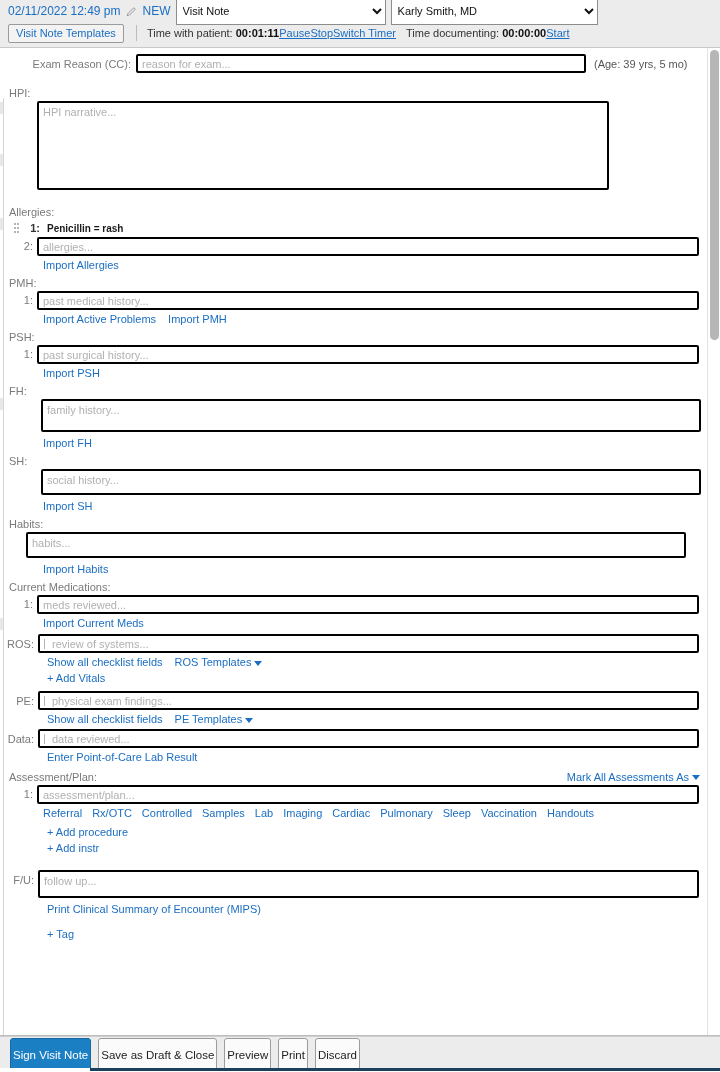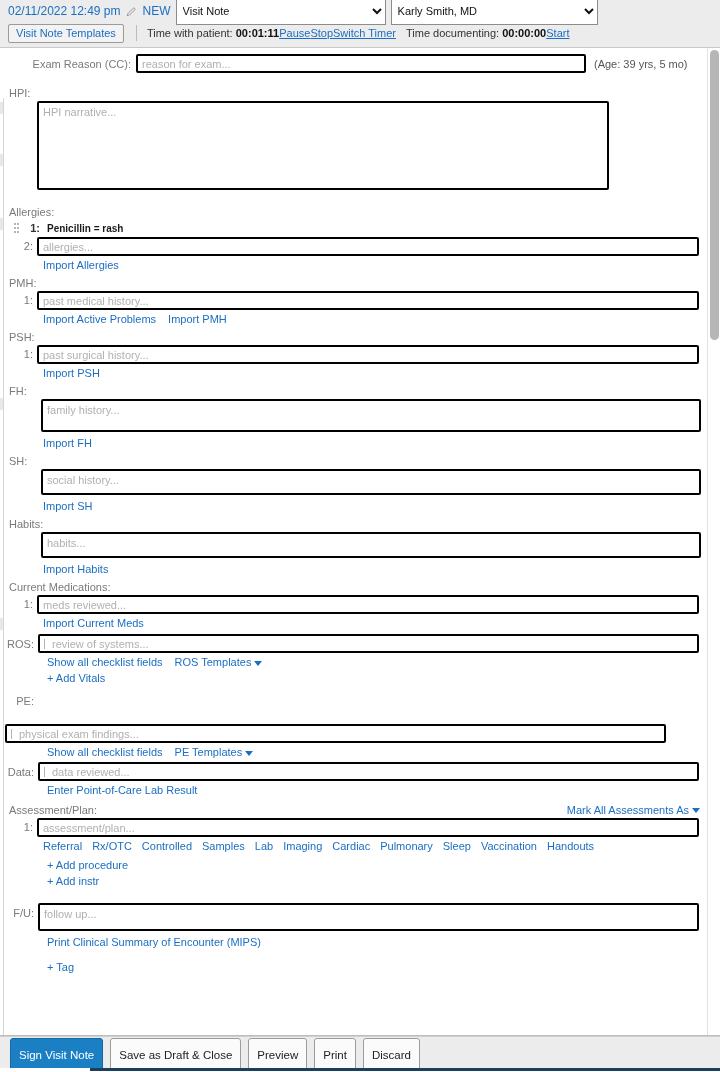--- a/index.html
+++ b/index.html
@@ -250,21 +250,21 @@
     background: #ececed;
     border-top: 1px solid #cfcfcf;
     display: flex; align-items: center;
     padding-left: 10px;
     gap: 7px;
   }
   .fbtn {
     font-family: "Liberation Sans", sans-serif;
     font-size: 11.5px;
     height: 33px;
-    padding: 0 8px;
+    padding: 0 2px;
     border-radius: 3px;
     border: 1px solid #9c9c9c;
     background: #fbfbfb;
     color: #222;
     cursor: pointer;
     line-height: 20px;
   }
   .fbtn.primary {
     background: #1b7fc4;
     border: 1px solid #1668a3;
@@ -398,21 +398,21 @@
 
       <div class="sect-label">SH:</div>
       <div style="padding-left:36px;">
         <textarea class="tbox" style="width: 660px; height: 26px;" placeholder="social history..."></textarea>
       </div>
       <div class="linkrow">
         <span class="link">Import SH</span>
       </div>
 
       <div class="sect-label">Habits:</div>
-      <div style="padding-left:36px;">
+      <div style="padding-left:21px;">
         <textarea class="tbox" style="width: 660px; height: 26px;" placeholder="habits..."></textarea>
       </div>
       <div class="linkrow">
         <span class="link">Import Habits</span>
       </div>
 
       <div class="sect-label">Current Medications:</div>
       <div class="row">
         <div class="num-label">1:</div>
         <input class="tbox" style="width: 662px;" placeholder="meds reviewed...">
@@ -431,21 +431,21 @@
       <div class="linkrow" style="padding-left:42px;">
         <span class="link">Show all checklist fields</span>
         <span class="link">
           <span>ROS Templates</span><span class="caret"></span>
         </span>
       </div>
       <div class="linkrow" style="padding-left:42px;padding-top:1px;">
         <span class="link">+ Add Vitals</span>
       </div>
 
-      <div class="row" style="padding-top:4px;flex-direction:column;">
+      <div class="row" style="padding-top:4px;">
         <div class="lbl-right" style="width:33px;flex:0 0 33px;padding-right:4px;">PE:</div>
         <div class="inp-holder">
           <span class="caret-mark"></span>
           <input class="tbox" style="width: 661px; padding-left: 12px;" placeholder="physical exam findings...">
         </div>
       </div>
       <div class="linkrow" style="padding-left:42px;">
         <span class="link">Show all checklist fields</span>
         <span class="link">
           <span>PE Templates</span><span class="caret"></span>

